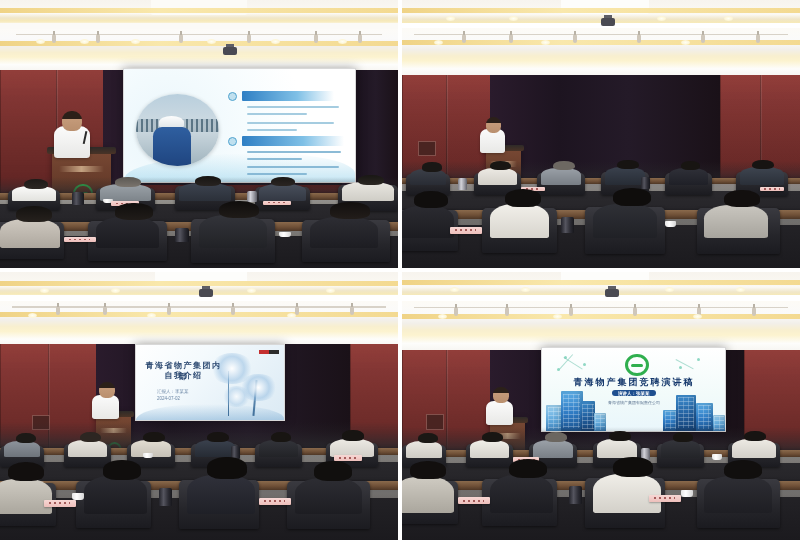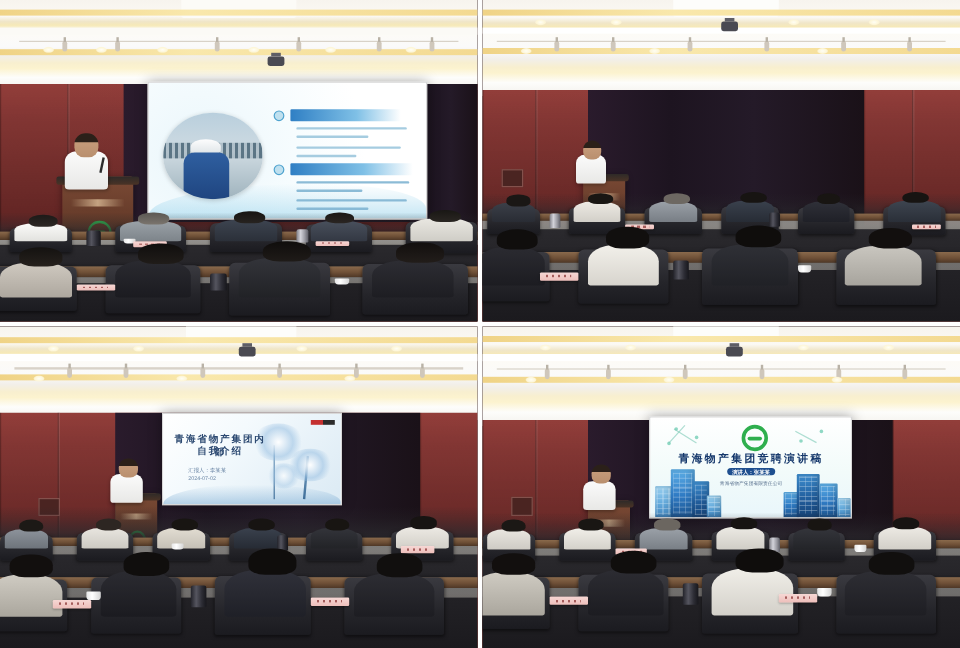--- a/index.html
+++ b/index.html
@@ -500,21 +500,21 @@
 
       <div class="wall" style="top:29%;">
         <div class="wall-panel" style="left:0;width:11%;"></div>
         <div class="wall-panel" style="left:11%;width:11%;"></div>
         <div class="wall-panel" style="left:86%;width:14%;"></div>
         <div class="curtain" style="left:22%;right:14%;top:0;bottom:38%;"></div>
         <div class="stagefloor" style="top:70%;bottom:0;"></div>
         <div style="position:absolute;left:6%;top:34%;width:4%;height:7%;background:#4a2421;border:1px solid #83514c;"></div>
       </div>
 
-      <div class="screen" style="left:35%;top:28%;width:42%;height:31%;">
+      <div class="screen" style="left:35%;top:28%;width:42%;height:31%;padding-left:16px;">
         <div class="scr-inner sl-city">
           <div class="net-node" style="left:12%;top:10%;"></div>
           <div class="net-node" style="left:22%;top:18%;"></div>
           <div class="net-node" style="left:8%;top:24%;"></div>
           <div class="net-line" style="left:12%;top:11%;width:22px;transform:rotate(32deg);"></div>
           <div class="net-line" style="left:9%;top:25%;width:20px;transform:rotate(-48deg);"></div>
           <div class="net-node" style="right:14%;top:12%;"></div>
           <div class="net-node" style="right:24%;top:22%;"></div>
           <div class="net-line" style="right:16%;top:13%;width:20px;transform:rotate(28deg);"></div>
 

